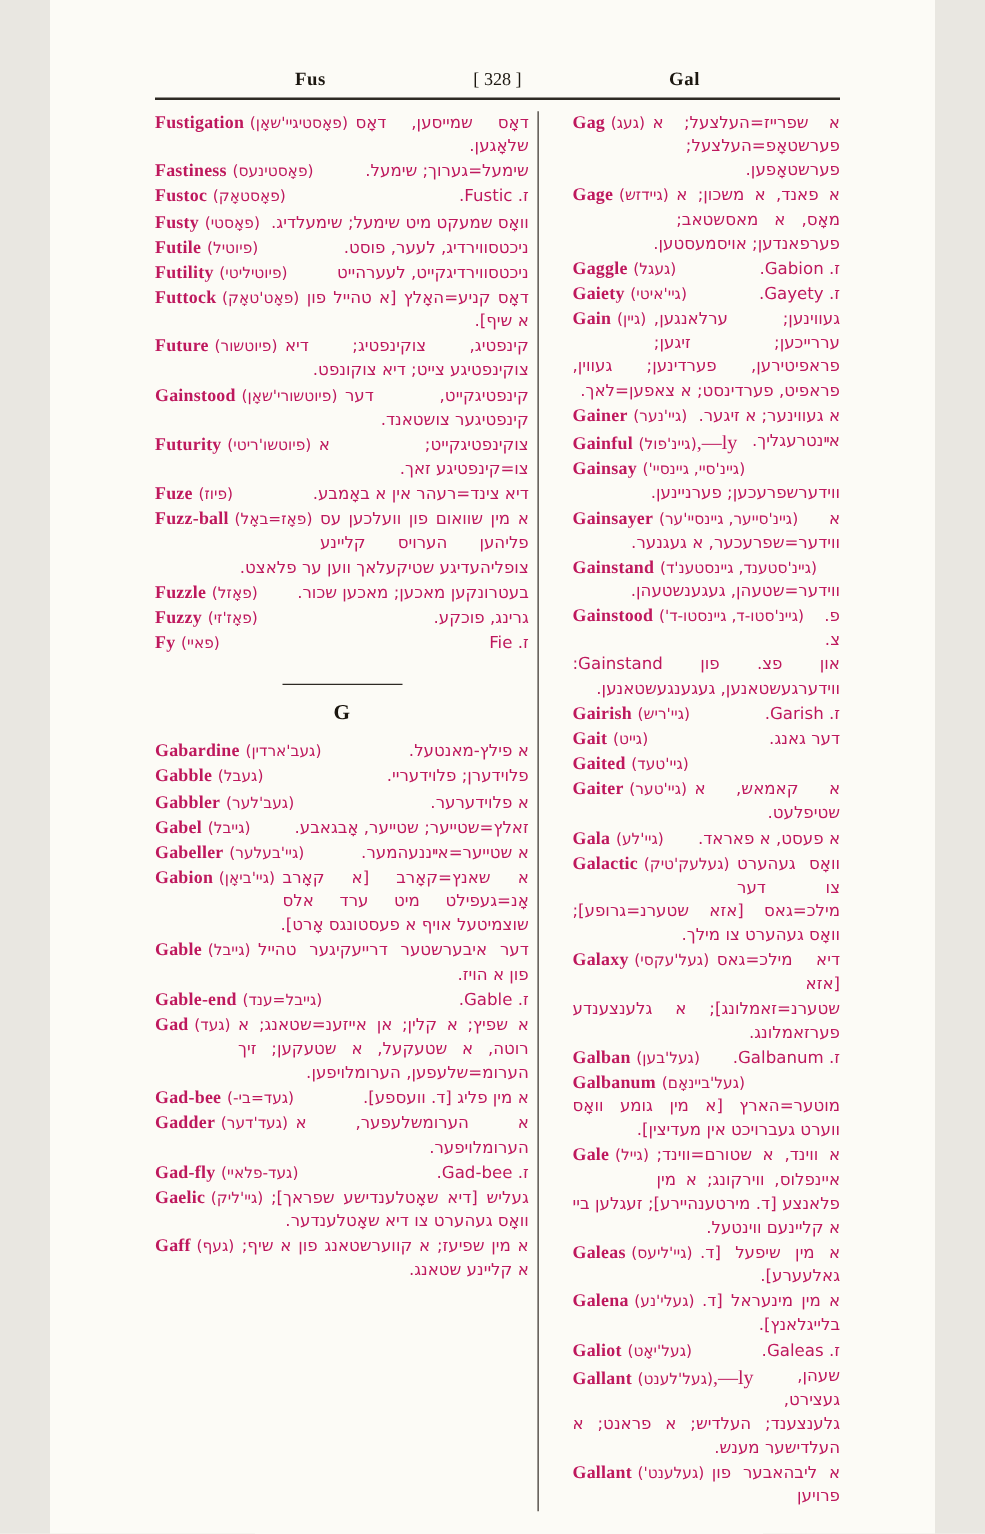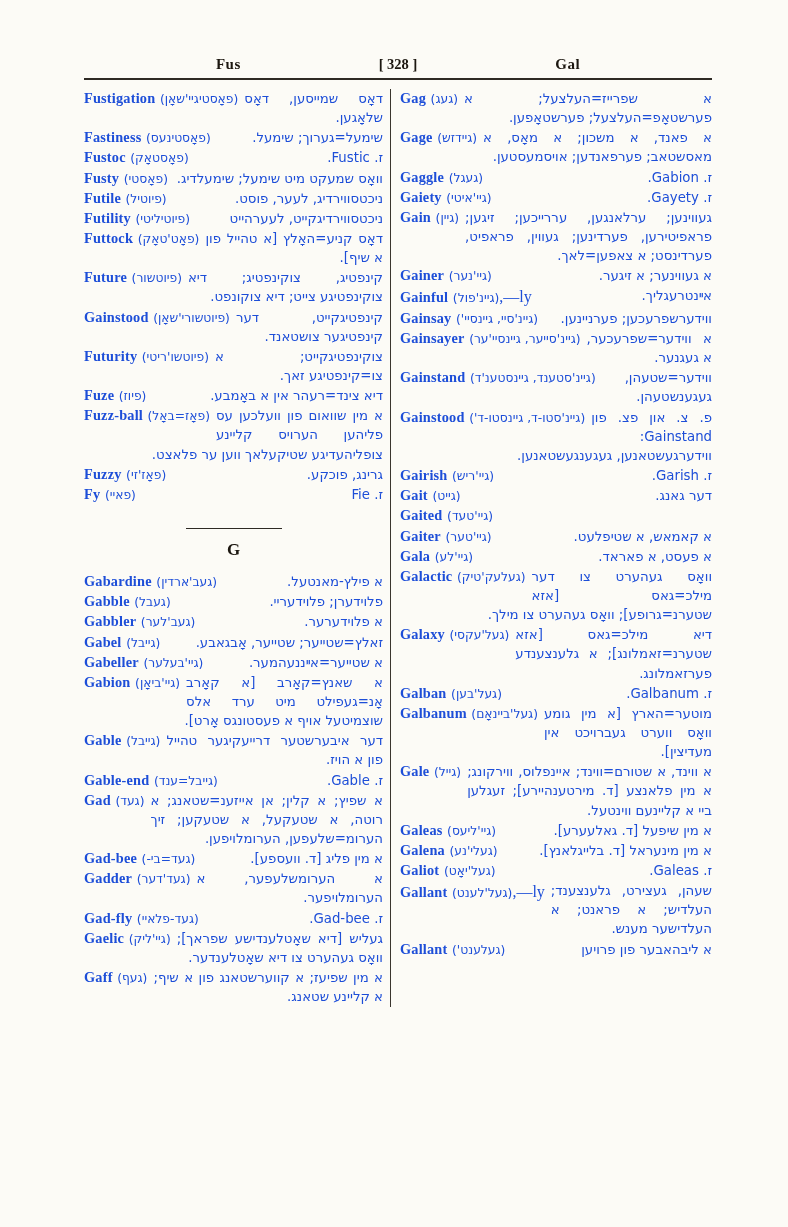--- a/index.html
+++ b/index.html
@@ -1,28 +1,28 @@
 <!DOCTYPE html>
 <html><head>
 <meta charset="utf-8">
 <style>
   html,body{margin:0;padding:0;}
   body{background:#e9e7e1;font-family:"Liberation Serif","DejaVu Serif","DejaVu Sans",serif;}
-  .page{position:relative;width:788px;height:1227px;margin:0 auto;background:#fcfbf6;color:#1c1710;overflow:hidden;}
+  .page{position:relative;width:708px;height:1227px;margin:0 auto;background:#fcfbf6;color:#1c1710;overflow:hidden;}
   .content{padding:56px 76px 0 84px;}
   .header{display:grid;grid-template-columns:1fr auto 1fr;align-items:end;font-weight:bold;font-size:15px;}
   .catch{text-align:center;letter-spacing:.5px;}
-  .pageno{text-align:center;font-weight:bold;font-size:14.5px;padding:0 6px;}
+  .pageno{text-align:center;font-weight:normal;font-size:14.5px;padding:0 6px;}
   .rule{border-top:2.5px solid #2e2a24;margin-top:5px;margin-bottom:9px;}
   .cols{display:flex;align-items:stretch;}
   .col-left{width:299px;padding-right:7px;}
-  .col-right{flex:1;border-left:1.3px solid #3a352e;padding-left:9px;}
+  .col-right{flex:1;border-left:1.3px solid #3a352e;padding-left:27px;}
   .entry{direction:rtl;text-align:justify;text-align-last:right;
          font-family:"DejaVu Sans",sans-serif;font-size:13.3px;line-height:1.44;
-         color:#1d4ed8;margin:0 0 1px 0;}
+         color:#be185d;margin:0 0 1px 0;}
   .entry::after{content:"";display:block;clear:both;}
   .hw{float:left;direction:ltr;unicode-bidi:isolate;
       font-family:"Liberation Serif","DejaVu Serif",serif;font-size:14.3px;line-height:1.34;
       padding-right:6px;}
   .hw b{font-weight:bold;letter-spacing:.2px;}
   .pron{direction:rtl;unicode-bidi:isolate;font-family:"DejaVu Sans",sans-serif;font-size:12.3px;margin-left:1px;}
   .sfx{font-family:Liberation Serif, serif;font-size:16px;}
   .def{unicode-bidi:isolate;}
   .section-div{text-align:center;margin:18px 0 12px;}
   .section-div .bar{display:inline-block;width:96px;border-top:1.6px solid #2e2a24;margin-bottom:7px;}
@@ -47,20 +47,21 @@
             <div class="entry"><span class="hw"><b>Fustoc</b> <span class="pron">(פאָסטאָק)</span></span><bdi class="def">ז. Fustic.</bdi></div>
             <div class="entry"><span class="hw"><b>Fusty</b> <span class="pron">(פאָסטי)</span></span><bdi class="def">וואָס שמעקט מיט שימעל; שימעלדיג.</bdi></div>
             <div class="entry"><span class="hw"><b>Futile</b> <span class="pron">(פיוטיל)</span></span><bdi class="def">ניכטסווירדיג, לעער, פוסט.</bdi></div>
             <div class="entry"><span class="hw"><b>Futility</b> <span class="pron">(פיוטיליטי)</span></span><bdi class="def">ניכטסווירדיגקייט, לעערהייט</bdi></div>
             <div class="entry"><span class="hw"><b>Futtock</b> <span class="pron">(פאָט'טאָק)</span></span><bdi class="def">דאָס קניע=האָלץ [א טהייל פון א שיף].</bdi></div>
             <div class="entry"><span class="hw"><b>Future</b> <span class="pron">(פיוטשור)</span></span><bdi class="def">קינפטיג, צוקינפטיג; דיא צוקינפטיגע צייט; דיא צוקונפט.</bdi></div>
             <div class="entry"><span class="hw"><b>Gainstood</b> <span class="pron">(פיוטשורי'שאָן)</span></span><bdi class="def">קינפטיגקייט, דער קינפטיגער צושטאנד.</bdi></div>
             <div class="entry"><span class="hw"><b>Futurity</b> <span class="pron">(פיוטשו'ריטי)</span></span><bdi class="def">צוקינפטיגקייט; א צו=קינפטיגע זאך.</bdi></div>
             <div class="entry"><span class="hw"><b>Fuze</b> <span class="pron">(פיוז)</span></span><bdi class="def">דיא צינד=רעהר אין א באָמבע.</bdi></div>
             <div class="entry"><span class="hw"><b>Fuzz-ball</b> <span class="pron">(פאָז=באָל)</span></span><bdi class="def">א מין שוואום פון וועלכען עס פליהען הערויס קליינע צופליהעדיגע שטיקעלאך ווען ער פלאצט.</bdi></div>
+            <div class="entry"><span class="hw"><b>Fuzzle</b> <span class="pron">(פאָזל)</span></span><bdi class="def">בעטרונקען מאכען; מאכען שכור.</bdi></div>
             <div class="entry"><span class="hw"><b>Fuzzy</b> <span class="pron">(פאָז'זי)</span></span><bdi class="def">גרינג, פוכקע.</bdi></div>
             <div class="entry"><span class="hw"><b>Fy</b> <span class="pron">(פאיי)</span></span><bdi class="def">ז. Fie</bdi></div>
           </div>
         <div class="section-div">
           <span class="bar"></span>
           <span class="letter">G</span>
         </div>
         <div id="col-left-g">
             <div class="entry"><span class="hw"><b>Gabardine</b> <span class="pron">(געב'ארדין)</span></span><bdi class="def">א פילץ-מאנטעל.</bdi></div>
             <div class="entry"><span class="hw"><b>Gabble</b> <span class="pron">(געבל)</span></span><bdi class="def">פלוידערן; פלוידעריי.</bdi></div>

